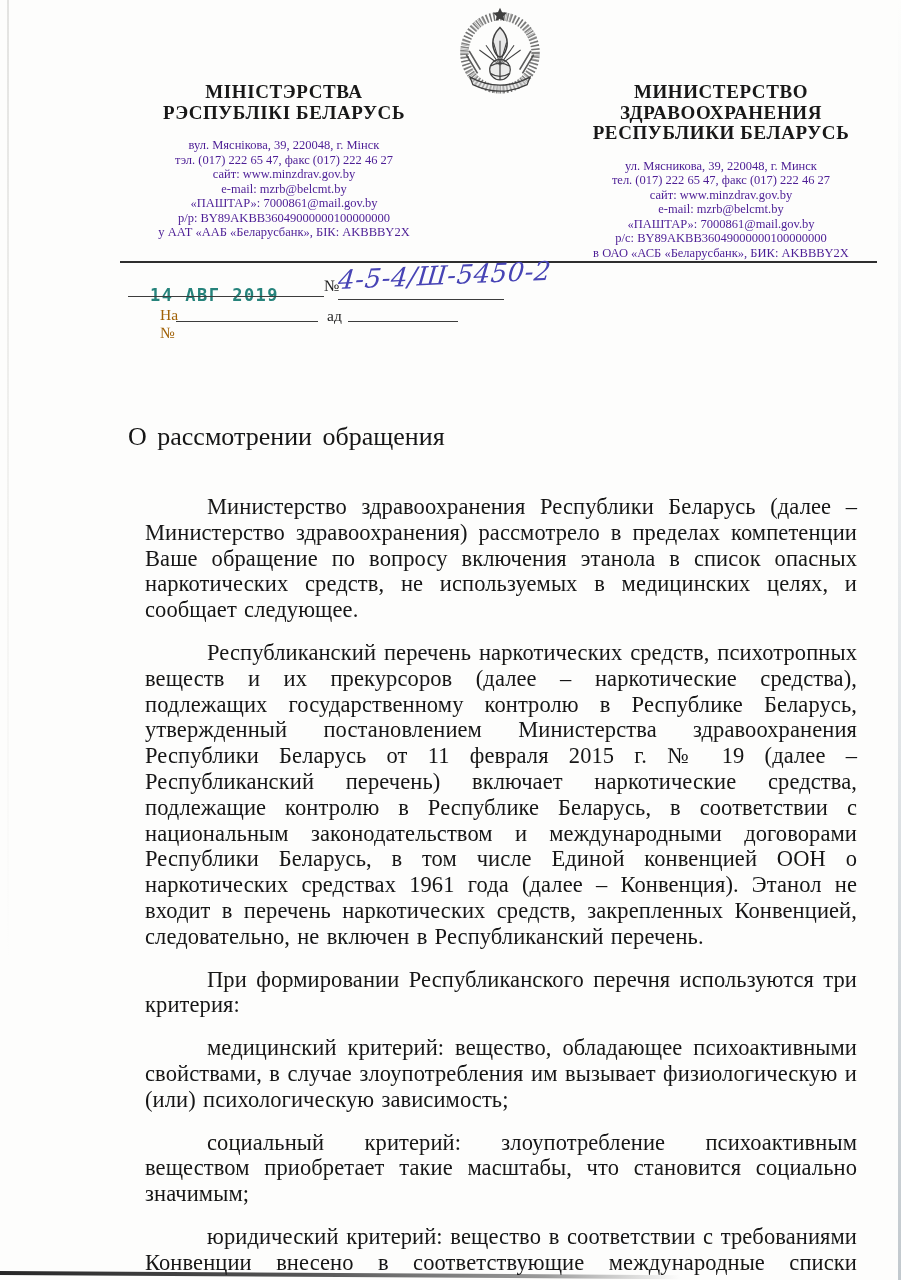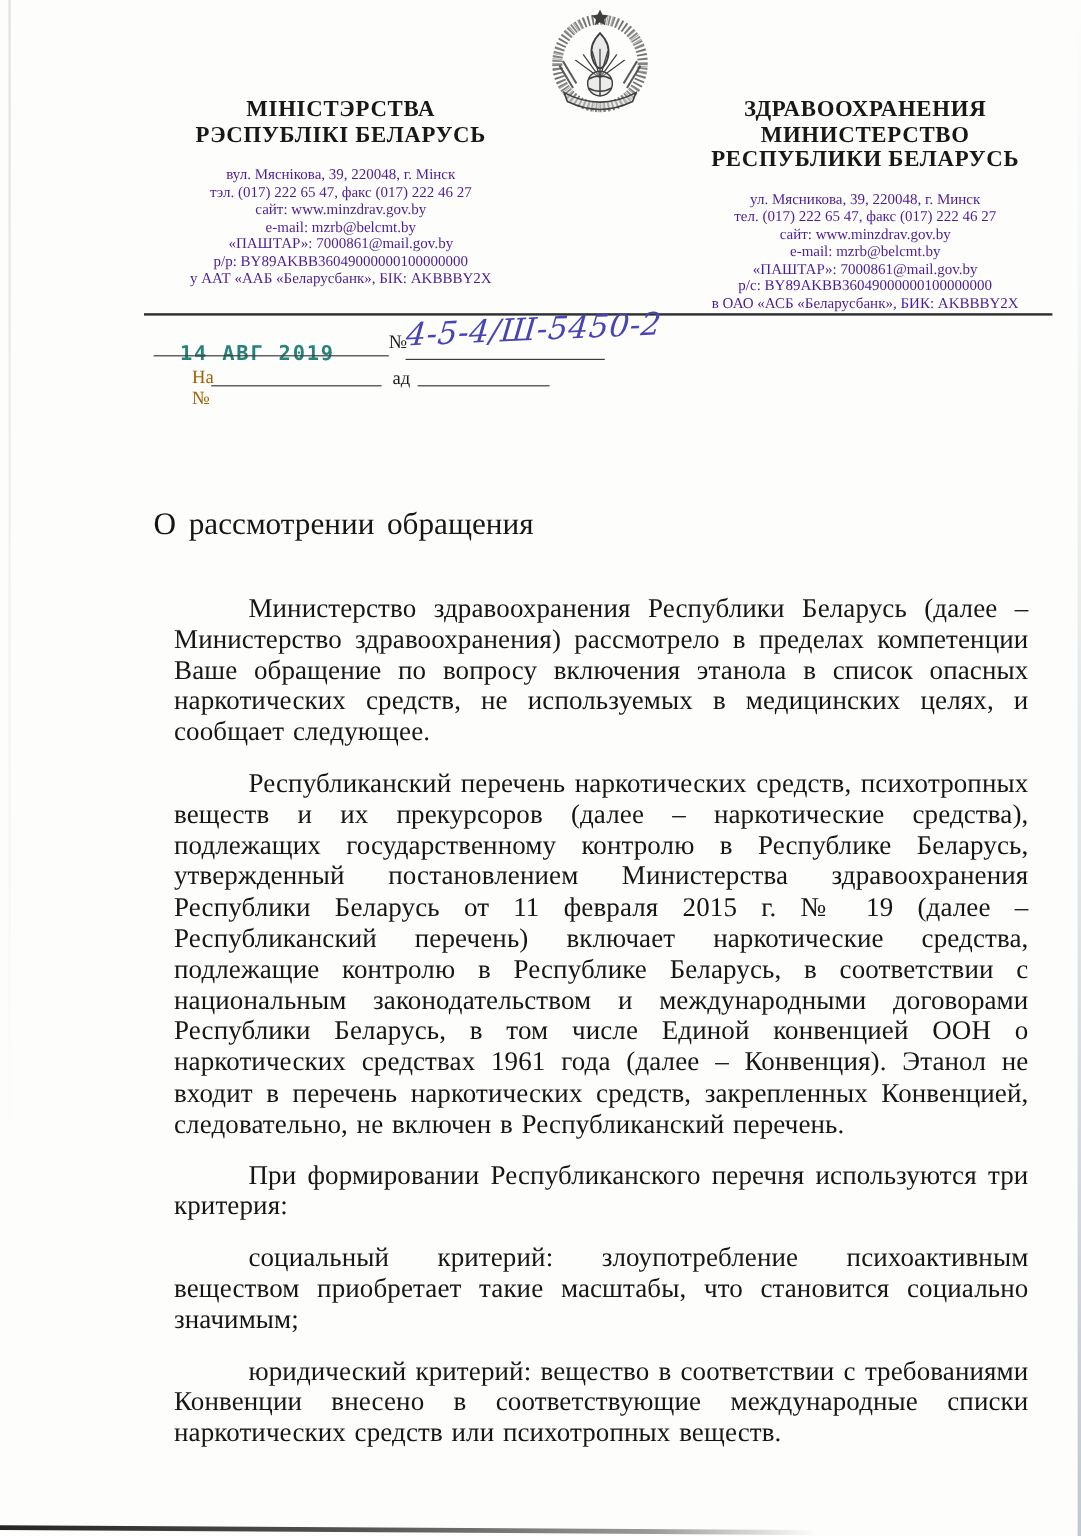--- a/index.html
+++ b/index.html
@@ -128,22 +128,22 @@
       <div>сайт: www.minzdrav.gov.by</div>
       <div>e-mail: mzrb@belcmt.by</div>
       <div>«ПАШТАР»: 7000861@mail.gov.by</div>
       <div>р/р: BY89AKBB36049000000100000000</div>
       <div>у ААТ «ААБ «Беларусбанк», БІК: AKBBBY2X</div>
     </div>
   </div>
 
   <div class="lh-col right">
     <div class="lh-title">
+      <div>МИНИСТЕРСТВО</div>
       <div>ЗДРАВООХРАНЕНИЯ</div>
-      <div>МИНИСТЕРСТВО</div>
       <div>РЕСПУБЛИКИ БЕЛАРУСЬ</div>
     </div>
     <div class="lh-contacts">
       <div>ул. Мясникова, 39, 220048, г. Минск</div>
       <div>тел. (017) 222 65 47, факс (017) 222 46 27</div>
       <div>сайт: www.minzdrav.gov.by</div>
       <div>e-mail: mzrb@belcmt.by</div>
       <div>«ПАШТАР»: 7000861@mail.gov.by</div>
       <div>р/с: BY89AKBB36049000000100000000</div>
       <div>в ОАО «АСБ «Беларусбанк», БИК: AKBBBY2X</div>
@@ -163,17 +163,18 @@
     <div class="from-label">ад</div>
     <div class="blank b4"></div>
   </div>
 
   <div class="subject">О рассмотрении  обращения</div>
 
   <div class="letter-body">
     <p>Министерство здравоохранения Республики Беларусь (далее – Министерство здравоохранения) рассмотрело в пределах компетенции Ваше обращение по вопросу включения этанола в список опасных наркотических средств, не используемых в медицинских целях, и сообщает следующее.</p>
     <p>Республиканский перечень наркотических средств, психотропных веществ и их прекурсоров (далее – наркотические средства), подлежащих государственному контролю в Республике Беларусь, утвержденный постановлением Министерства здравоохранения Республики Беларусь от 11 февраля 2015 г. № 19 (далее – Республиканский перечень) включает наркотические средства, подлежащие контролю в Республике Беларусь, в соответствии с национальным законодательством и международными договорами Республики Беларусь, в том числе Единой конвенцией ООН о наркотических средствах 1961 года (далее – Конвенция). Этанол не входит в перечень наркотических средств, закрепленных Конвенцией, следовательно, не включен в Республиканский перечень.</p>
     <p>При формировании Республиканского перечня используются три критерия:</p>
+    <p>медицинский критерий: вещество, обладающее психоактивными свойствами, в случае злоупотребления им вызывает физиологическую и (или) психологическую зависимость;</p>
     <p>социальный критерий: злоупотребление психоактивным веществом приобретает такие масштабы, что становится социально значимым;</p>
     <p>юридический критерий: вещество в соответствии с требованиями Конвенции внесено в соответствующие международные списки наркотических средств или психотропных веществ.</p>
   </div>
 
 </div>
 
 </body></html>

